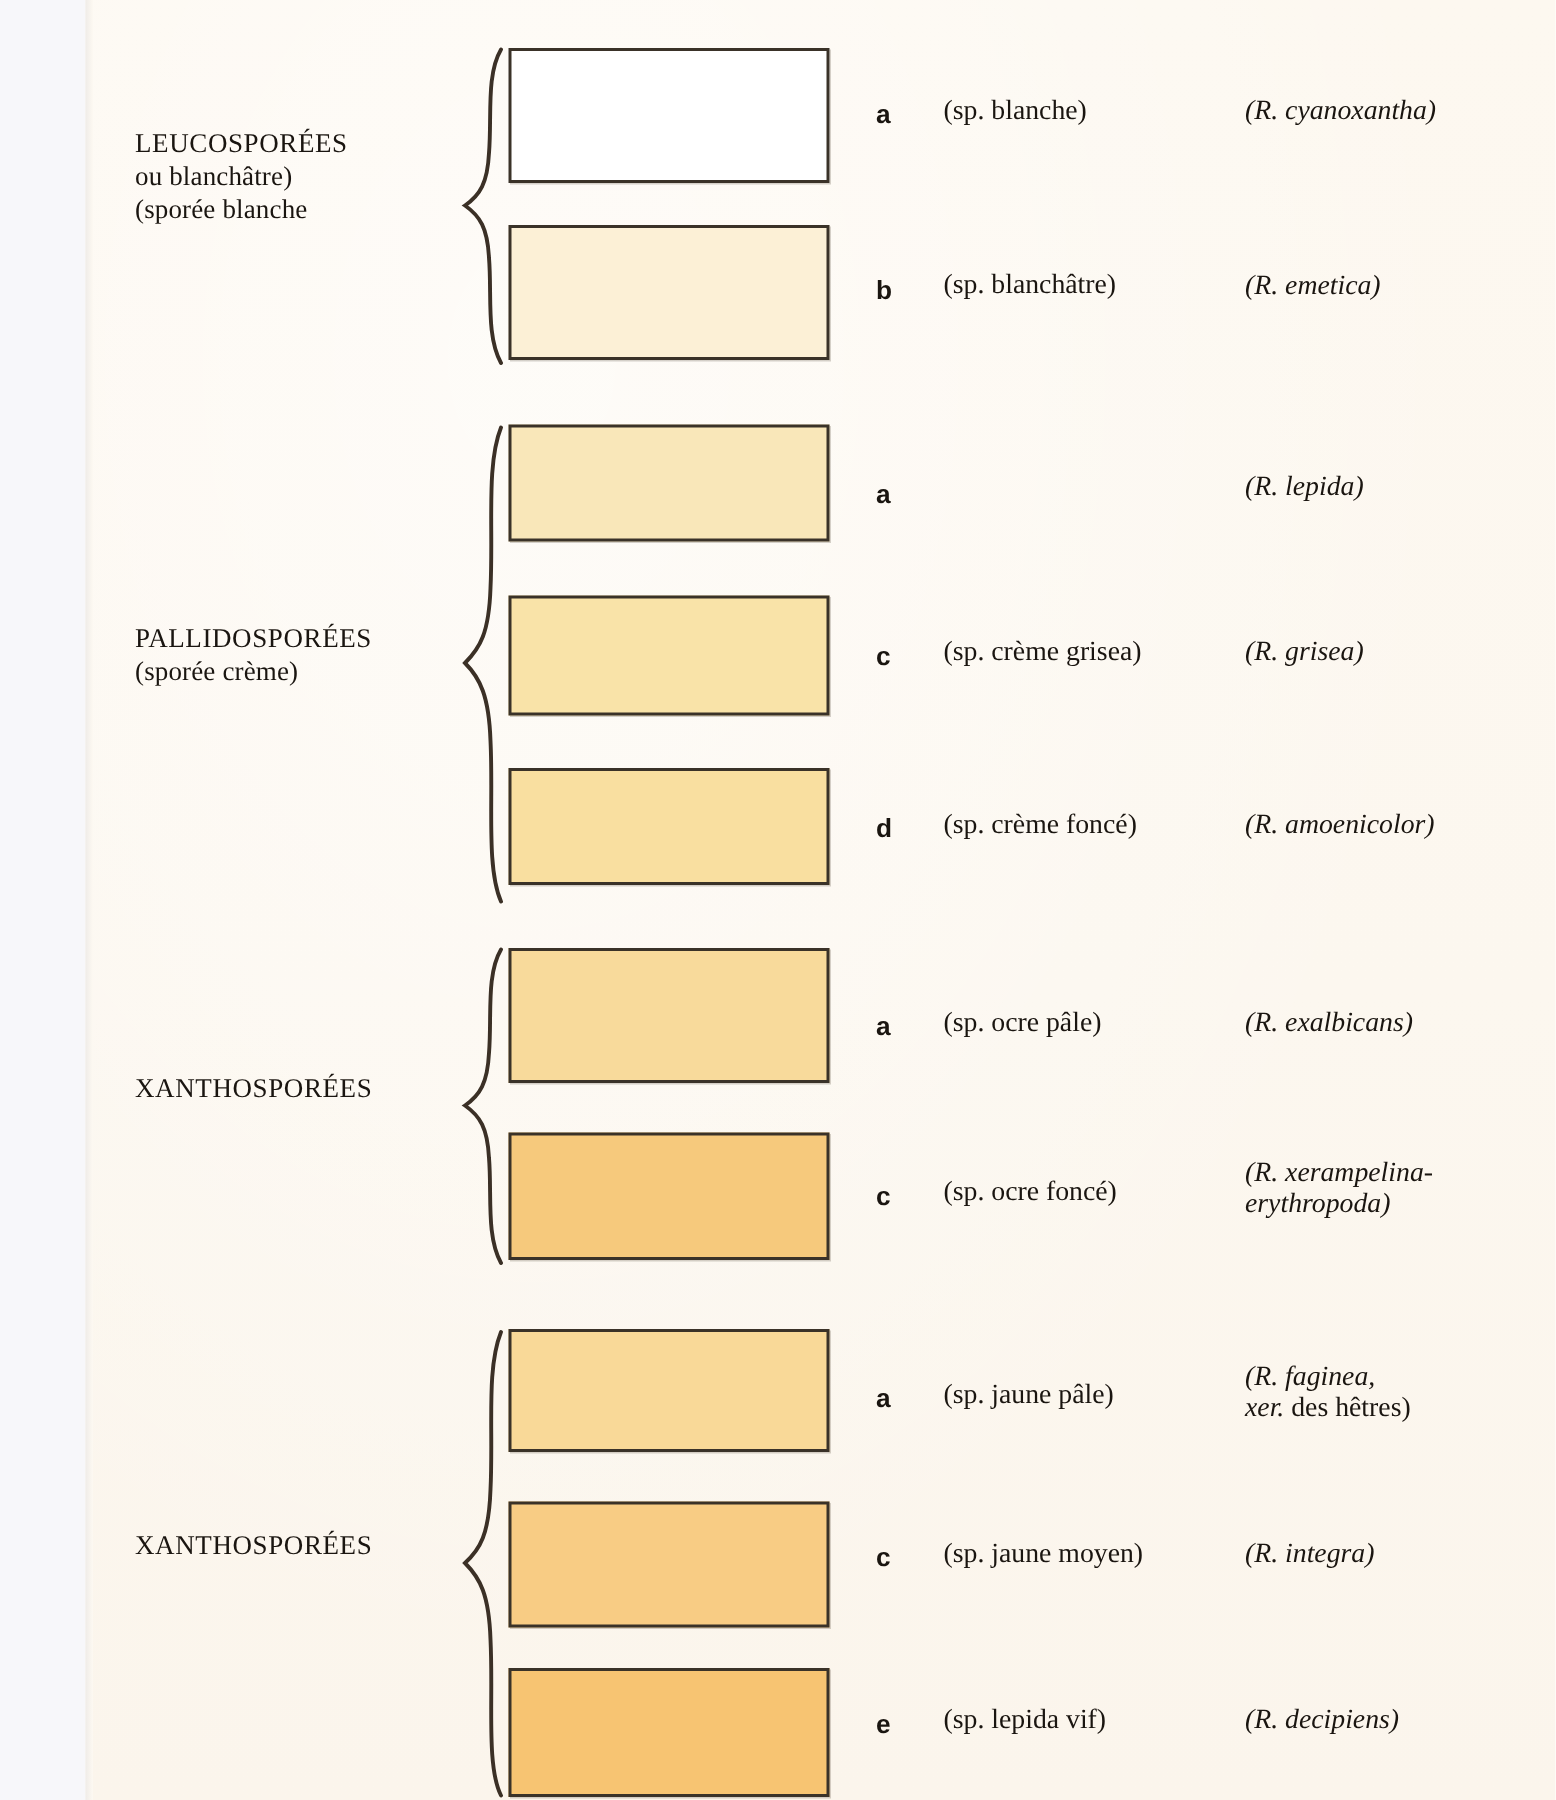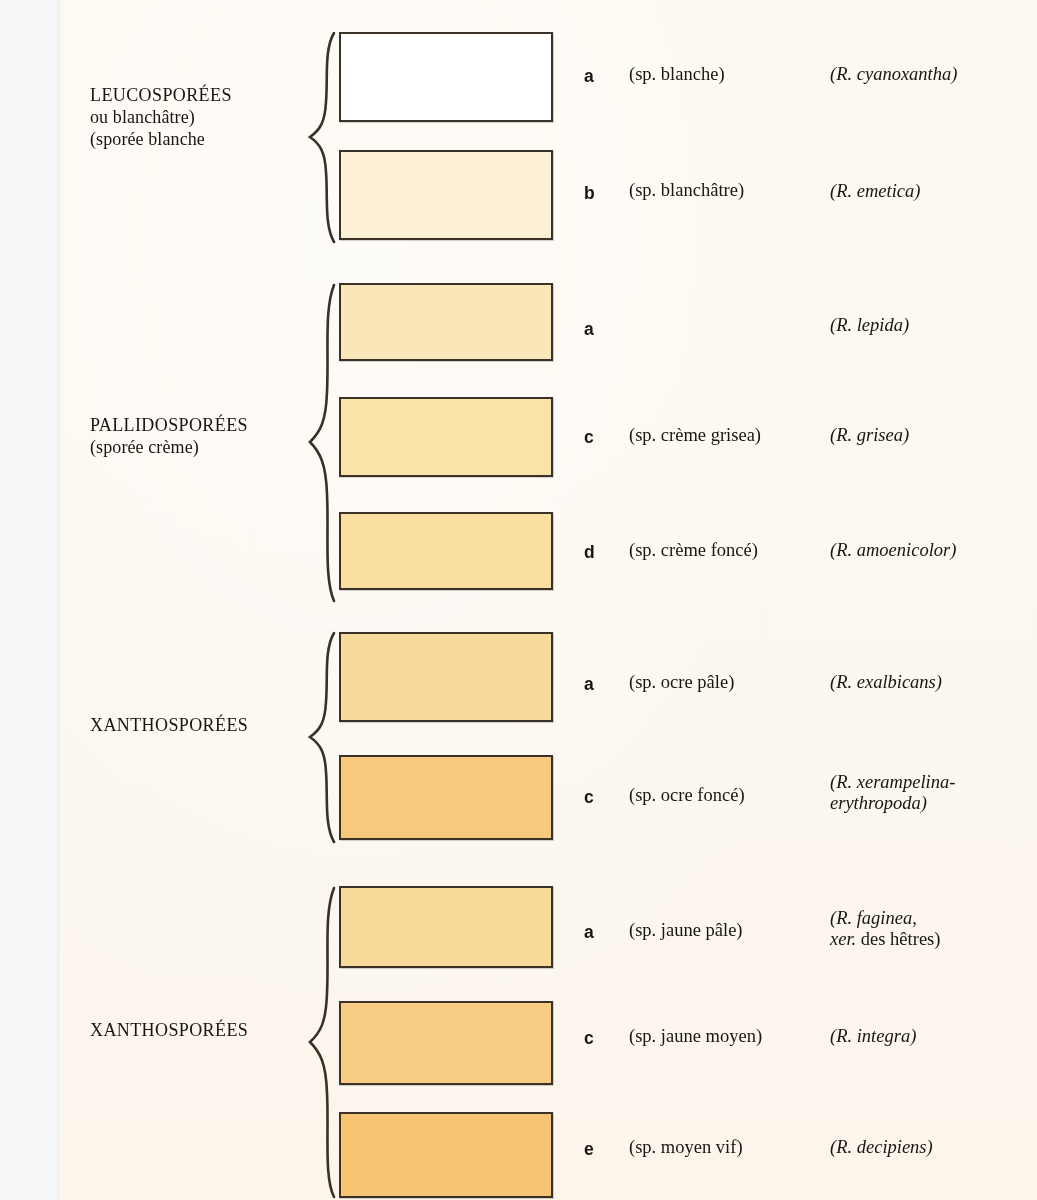--- a/index.html
+++ b/index.html
@@ -232,17 +232,17 @@
     <div class="row-species" style="top:38px">
       <div>(R. faginea,</div>
       <div><span>xer.</span><span class="roman"> des hêtres)</span></div>
     </div>
 
     <div class="row-letter" style="top:158px">c</div>
     <div class="row-desc" style="top:156px">(sp. jaune moyen)</div>
     <div class="row-species" style="top:156px">(R. integra)</div>
 
     <div class="row-letter" style="top:269px">e</div>
-    <div class="row-desc" style="top:267px">(sp. moyen vif)</div>
+    <div class="row-desc" style="top:267px">(sp. lepida vif)</div>
     <div class="row-species" style="top:267px">(R. decipiens)</div>
   </div>
 
 </div>
 
 </body></html>

